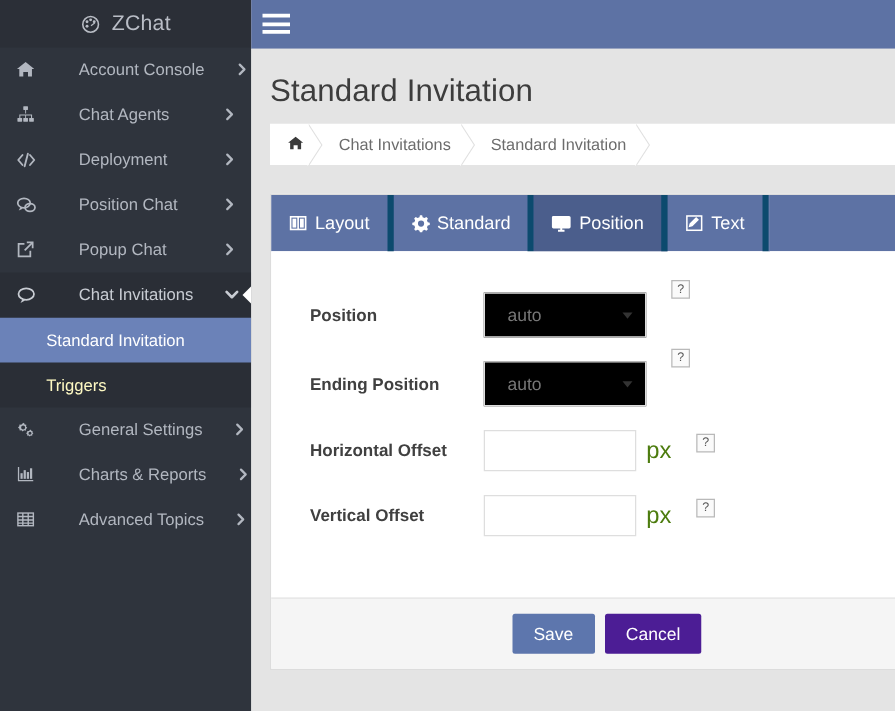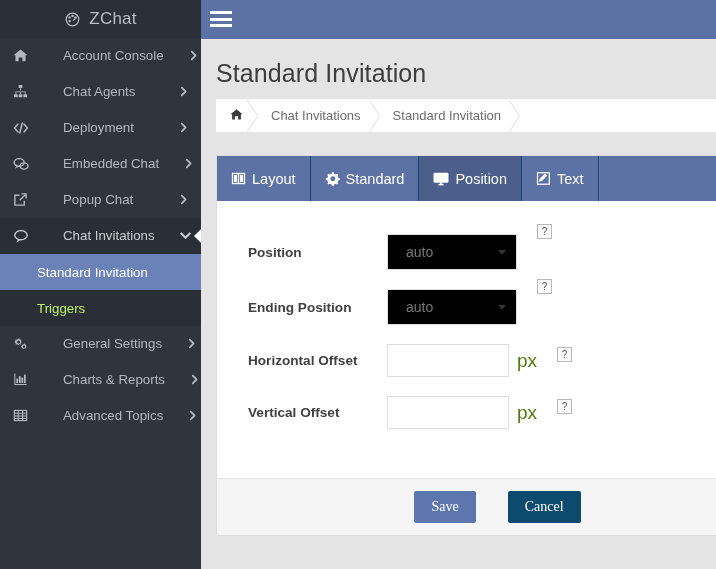--- a/index.html
+++ b/index.html
@@ -60,21 +60,21 @@
     margin-top: -8px;
     border-top: 8px solid transparent;
     border-bottom: 8px solid transparent;
     border-right: 8px solid #ffffff;
   }
   .subnav { background: #2a2e36; }
   .sub-item {
     height: 36px;
     display: flex; align-items: center;
     padding-left: 37px;
-    color: #bef264;
+    color: #fef9c3;
     font-size: 13.3px;
     cursor: pointer;
   }
   .sub-item.active {
     background: #6b82b8;
     color: #ffffff;
   }
 
   
   .topbar {
@@ -157,21 +157,21 @@
     height: 45px;
     background: #5d72a4;
     display: flex; align-items: stretch;
   }
   .tab {
     display: flex; align-items: center; gap: 6px;
     padding: 0 14px;
     color: #ffffff;
     font-size: 14.5px;
     cursor: pointer;
-    border-right: 1px solid #0c4a6e;
+    border-right: 5px solid #0c4a6e;
     white-space: nowrap;
   }
   .tab .tic { display: flex; align-items: center; }
   .tab.active { background: #4b5e8c; }
   .tab-filler { flex: 1; border-left: 1px solid #697dab; }
 
   .panel-body {
     padding: 33px 0 30px 0;
     background: #ffffff;
     min-height: 270px;
@@ -242,29 +242,28 @@
     border-top: 1px solid #e3e3e3;
     height: 57px;
     display: flex; align-items: center; justify-content: center;
     gap: 8px;
     padding-left: 18px;
   }
   .btn {
     border: none;
     color: #ffffff;
     font-size: 14px;
-    font-family: Liberation Serif, serif;
+    font-family: Liberation Sans, sans-serif;
     padding: 8px 17px;
     cursor: pointer;
     border-radius: 2px;
     line-height: 1.2;
-    margin-left: 24px;
   }
   .btn-save { background: #5d76ad; }
-  .btn-cancel { background: #0c4a6e; }
+  .btn-cancel { background: #4c1d95; }
 </style>
 </head>
 <body>
 
 <div class="app">
 
   <div class="sidebar">
 
     <div class="brand">
       <span class="brand-icon">
@@ -331,21 +330,21 @@
       </div>
 
       <div class="nav-item">
         <span class="ic">
           <svg width="16" height="16" viewBox="0 0 16 16" fill="none" stroke="currentColor" stroke-width="1.4">
               <ellipse cx="6.2" cy="6.4" rx="5" ry="3.8"></ellipse>
               <path d="M3.4 9.6 2 12.4l3.2-1.5" fill="currentColor" stroke="none"></path>
               <ellipse cx="11" cy="10" rx="4" ry="3.1"></ellipse>
             </svg>
         </span>
-        <span class="lbl">Embedded Chat</span>
+        <span class="lbl">Position Chat</span>
         <span class="caret-r">
           <svg width="11" height="11" viewBox="0 0 16 16" fill="none" stroke="currentColor" stroke-width="2.6" stroke-linecap="round" stroke-linejoin="round">
               <path d="M5.5 2.5 11 8l-5.5 5.5"></path>
             </svg>
         </span>
       </div>
 
       <div class="nav-item">
         <span class="ic">
           <svg width="15" height="15" viewBox="0 0 16 16" fill="none" stroke="currentColor" stroke-width="1.5">

